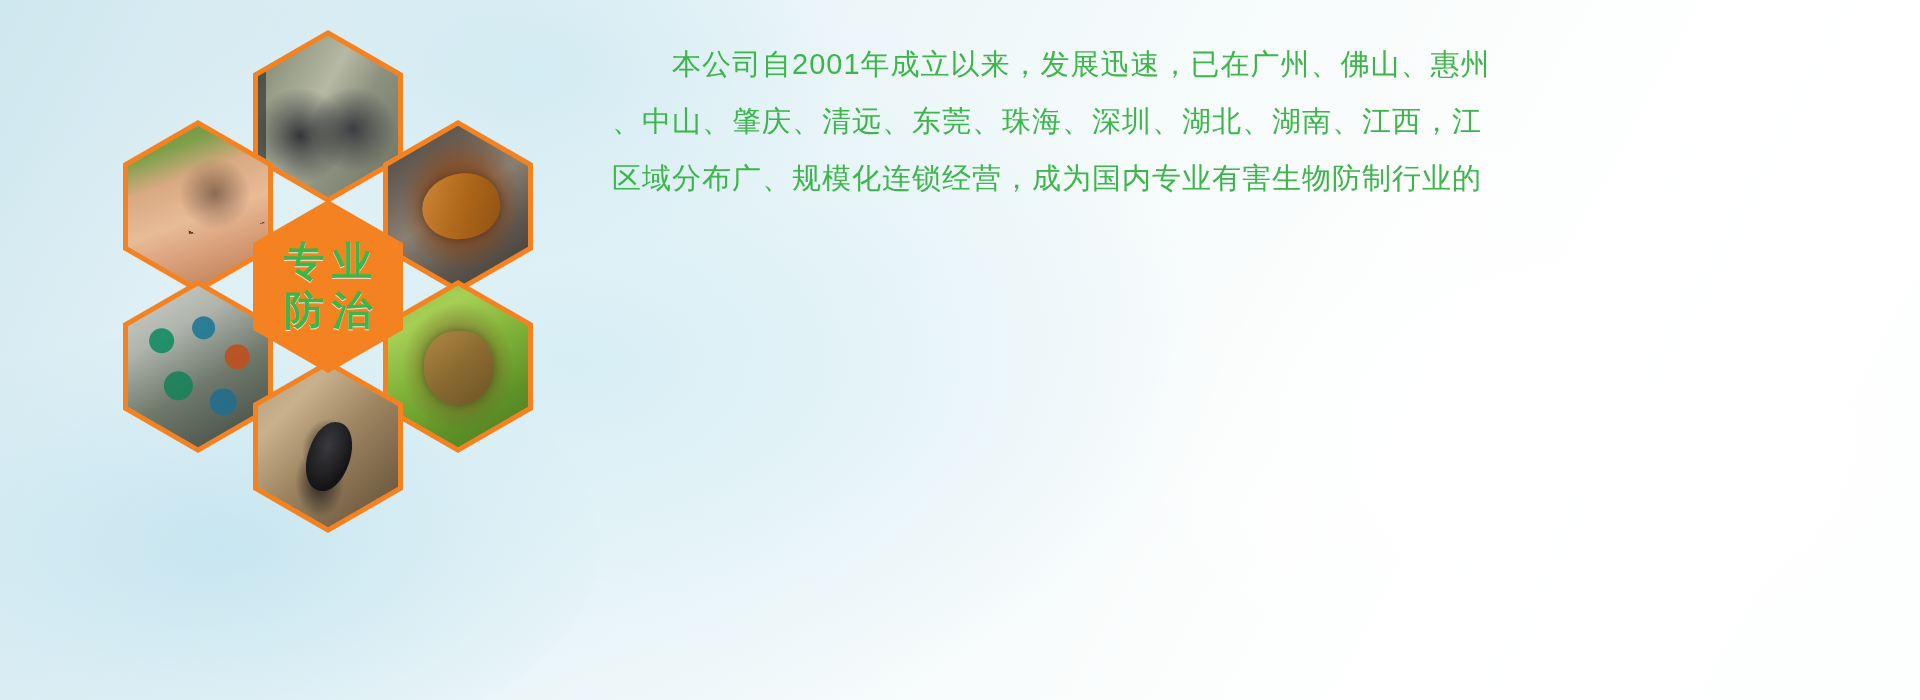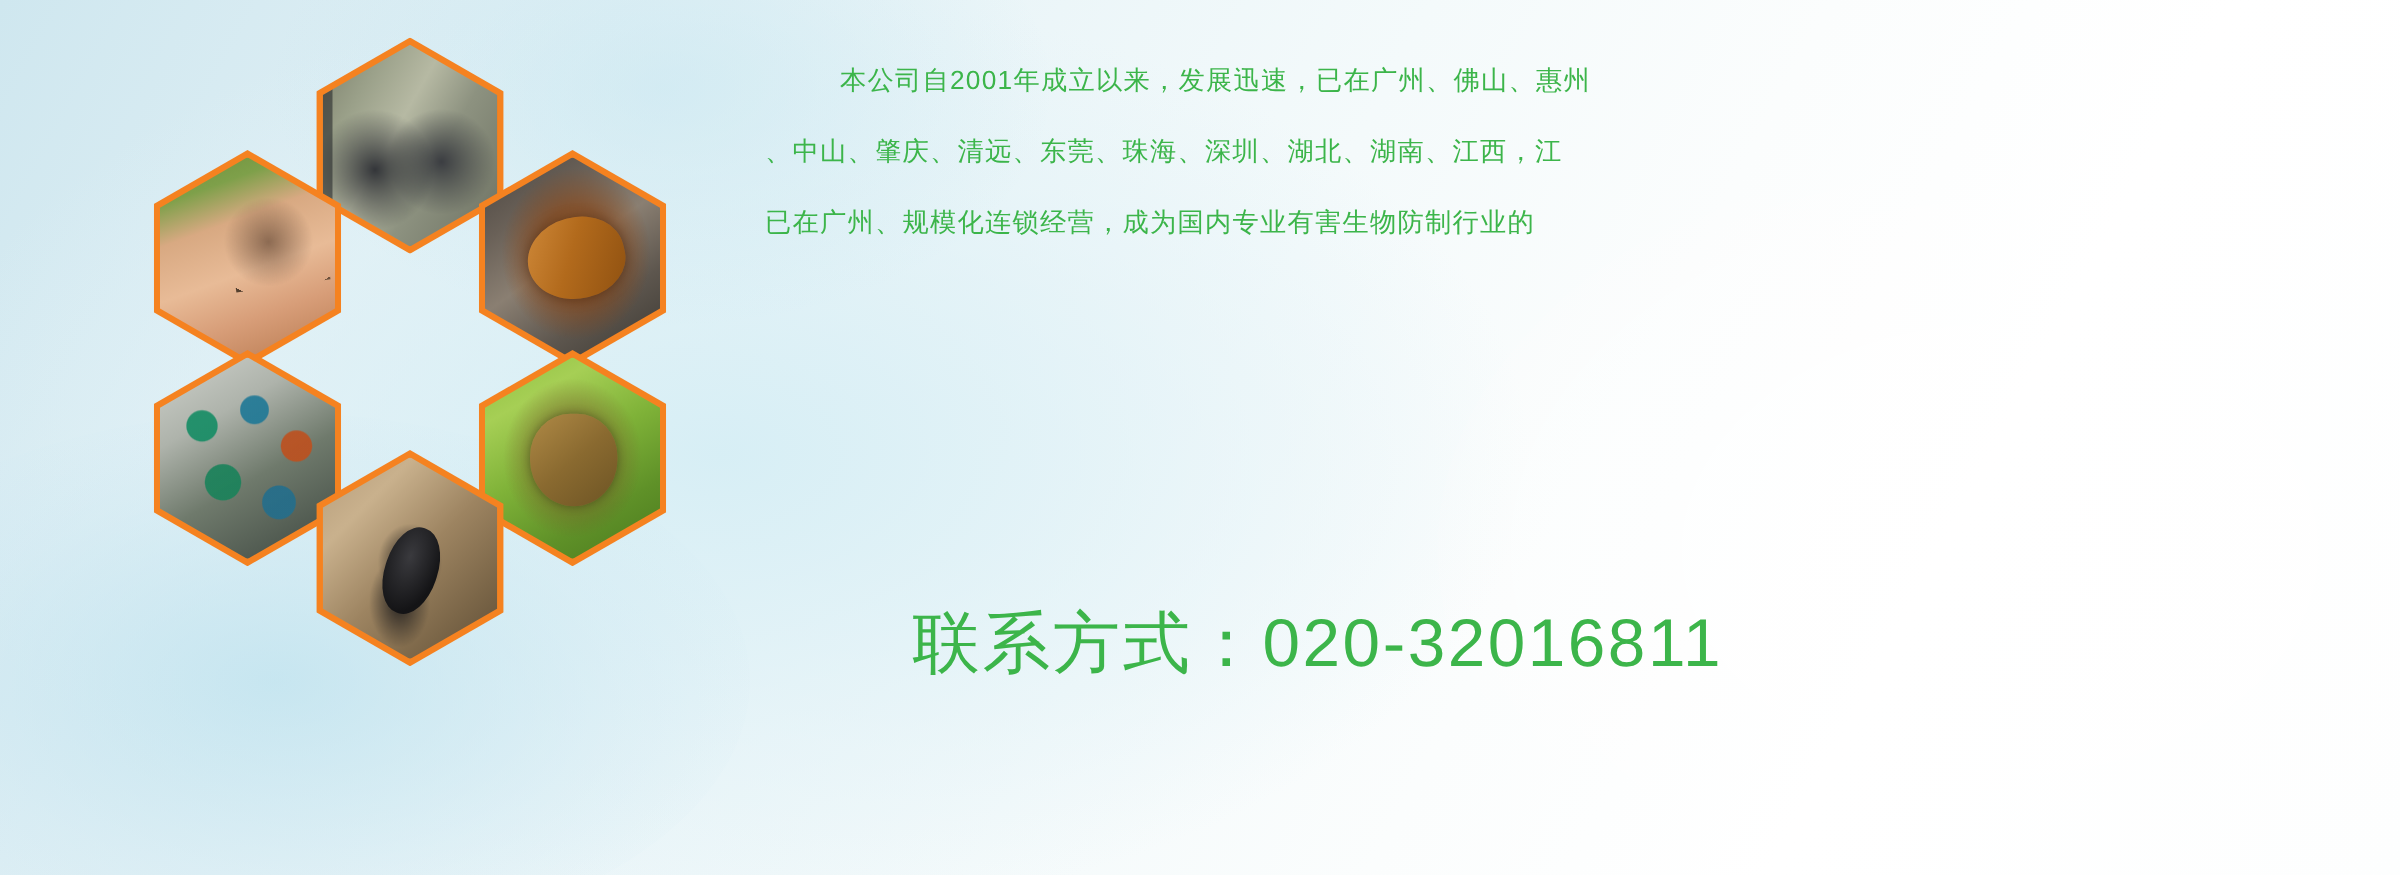--- a/index.html
+++ b/index.html
@@ -187,21 +187,21 @@
 
   
   #copy {
     position: absolute;
     left: 612px;
     top: 36px;
     width: 1306px;
   }
   #intro-paragraph {
     color: #3cb54a;
-    font-size: 21px;
+    font-size: 29px;
     line-height: 57px;
     letter-spacing: 1px;
     text-align: justify;
     text-justify: inter-ideograph;
   }
   #intro-paragraph .line { display: block; white-space: pre; }
   #intro-paragraph .line.indent { text-indent: 60px; }
 
   #contact {
     position: absolute;
@@ -258,33 +258,38 @@
         <div class="photo ph-stinkbug"></div>
       </div>
     </div>
 
     <div class="hex hex-ant">
       <div class="inner">
         <div class="photo ph-ant"></div>
       </div>
     </div>
 
+    <div class="hex hex-center">
+      <div class="inner">
+        <div class="hex-label">
+          <span>专业</span>
+          <span>防治</span>
+        </div>
+      </div>
+    </div>
 
   </div>
 
   <div id="copy">
     <div id="intro-paragraph">
       <span class="line indent">本公司自2001年成立以来，发展迅速，已在广州、佛山、惠州</span>
       <span class="line">、中山、肇庆、清远、东莞、珠海、深圳、湖北、湖南、江西，江</span>
-      <span class="line">已在广州、规模化连锁经营，成为国内专业有害生物防制行业的</span>
+      <span class="line">区域分布广、规模化连锁经营，成为国内专业有害生物防制行业的</span>
     </div>
   </div>
 
   <div id="contact">
-    <div class="contact-line">
-      <span>联系方式：</span><span>020-32016811</span>
-    </div>
     <div class="contact-line second">
       
     </div>
   </div>
 
 </div>
 
 </body></html>

